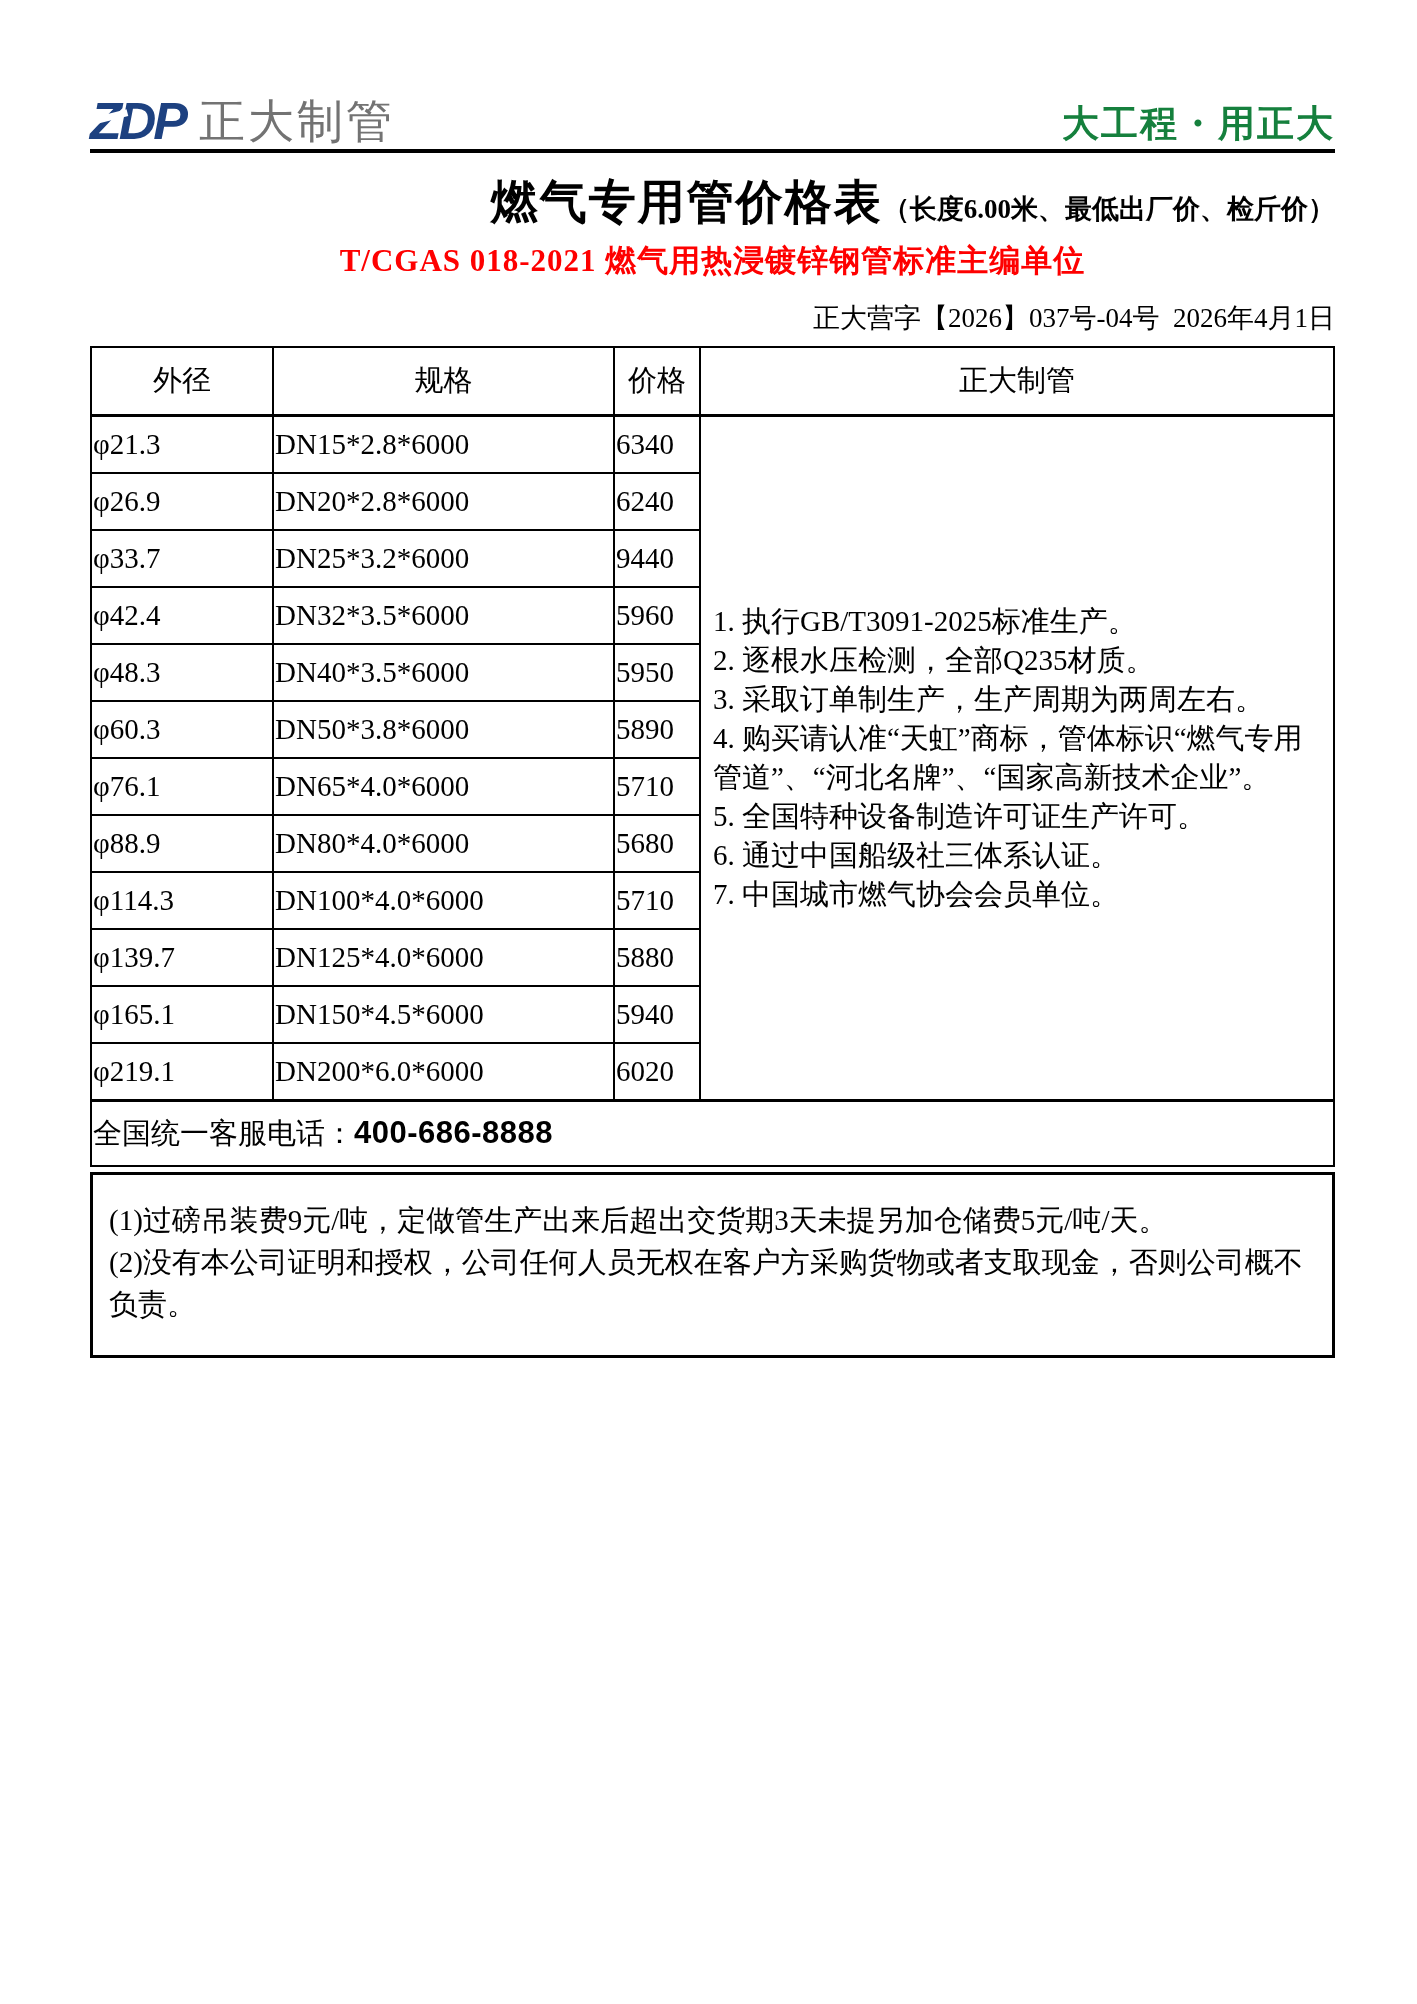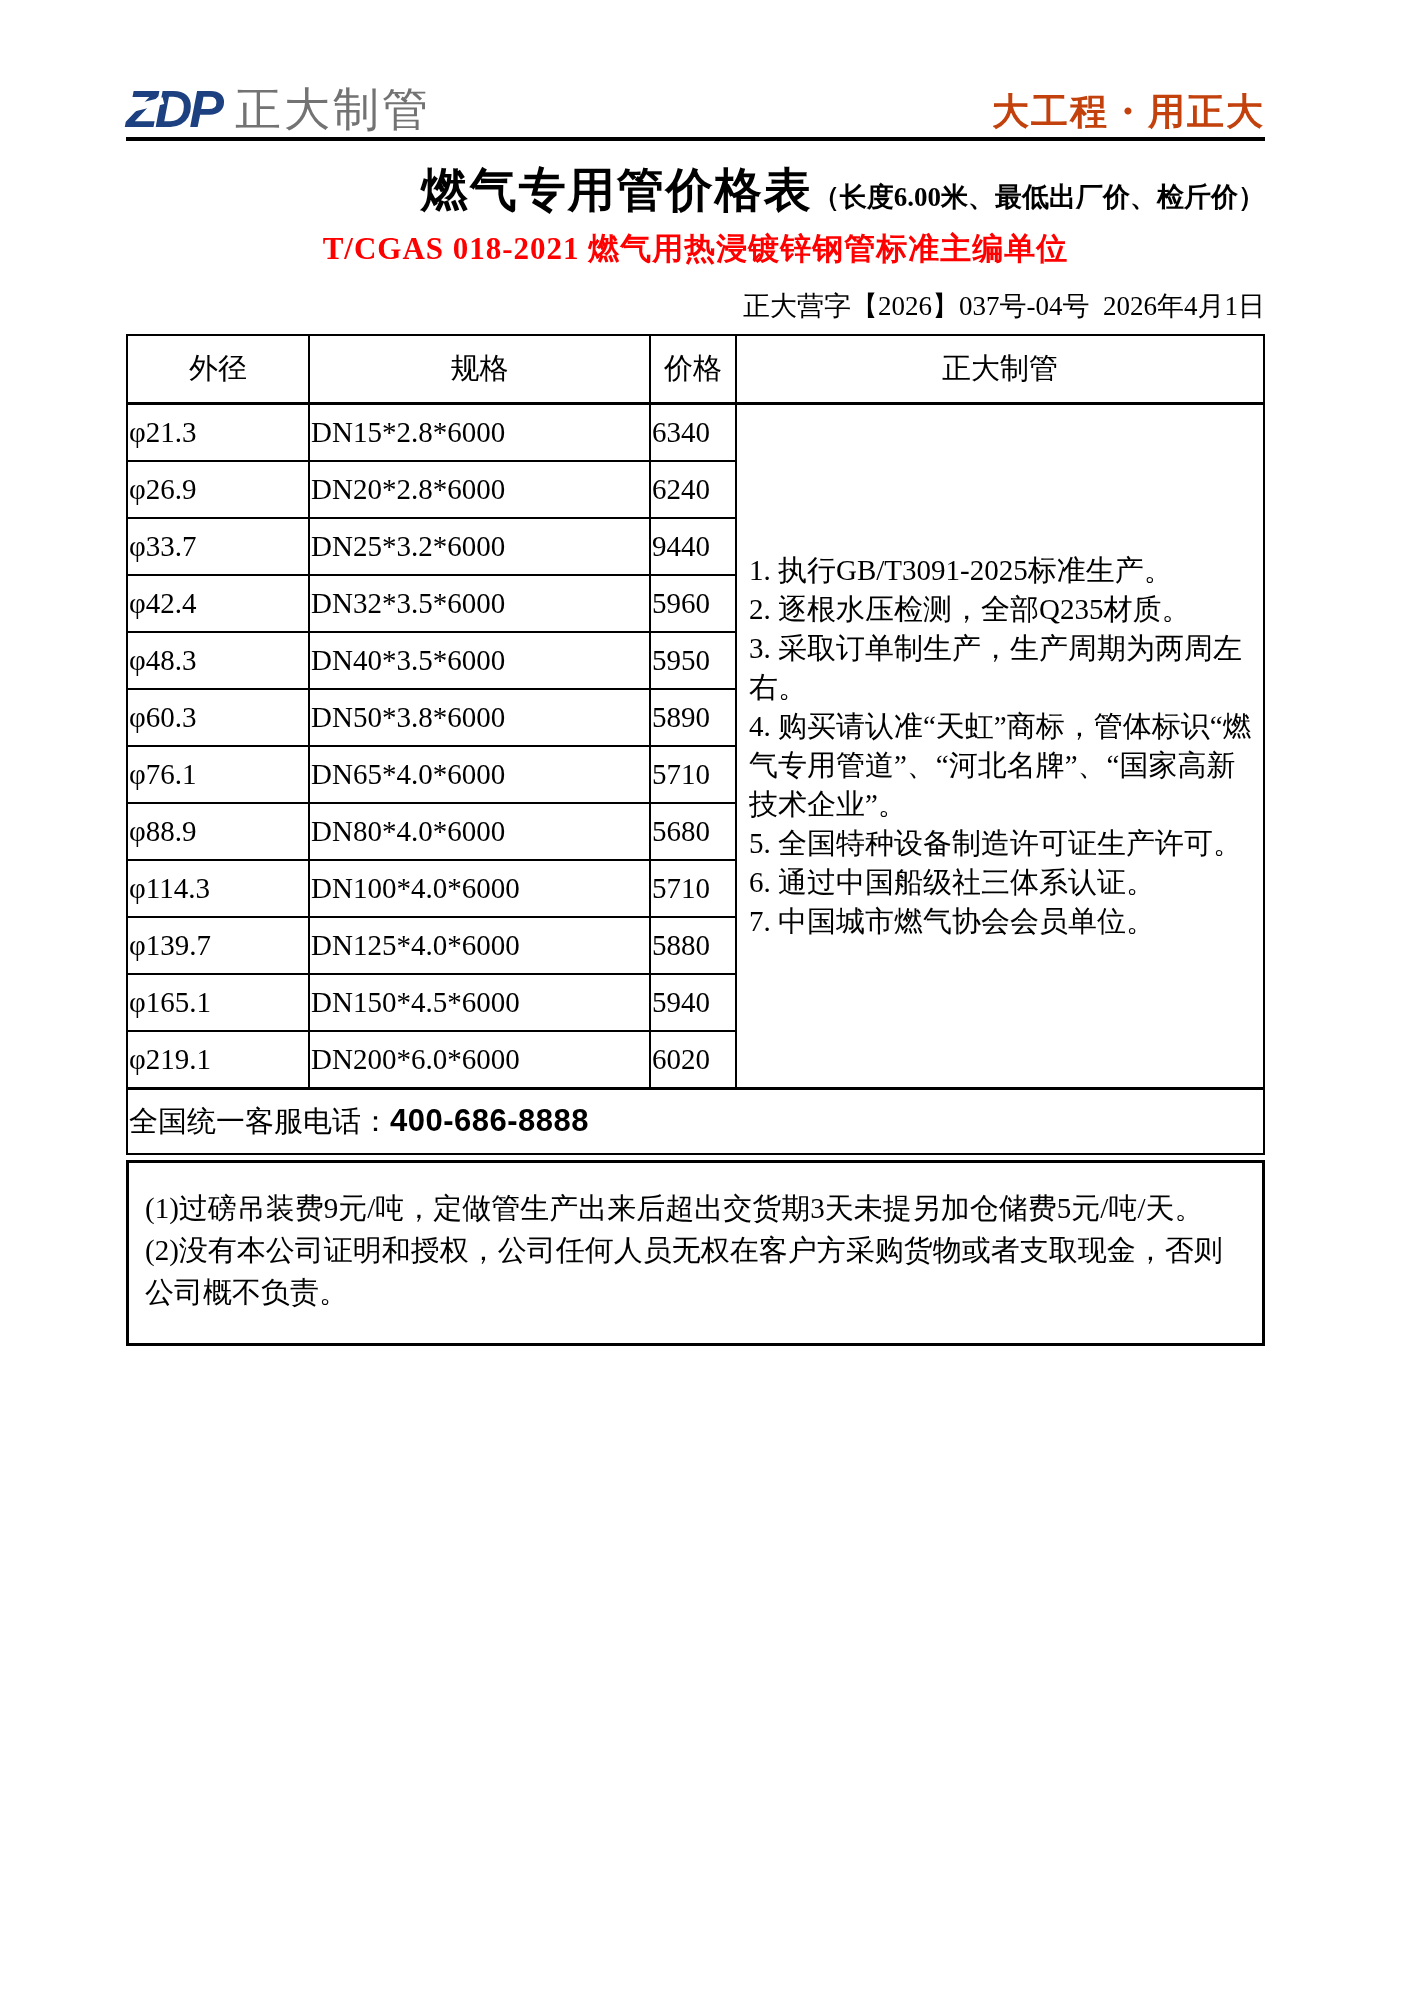--- a/index.html
+++ b/index.html
@@ -5,21 +5,21 @@
   html,body { margin:0; padding:0; background:#e8e8e8; }
   .page {
     position:relative;
     width:1417px; height:2004px;
     margin:0 auto;
     background:#ffffff;
     font-family:"Liberation Serif","DejaVu Serif",serif;
     color:#000;
     overflow:hidden;
   }
-  .content { position:absolute; left:90px; top:0; width:1139px;margin-left:36px; }
+  .content { position:absolute; left:90px; top:12px; width:1245px; }
 
   
   .letterhead {
     display:flex; justify-content:space-between; align-items:flex-end;
     padding-top:86px; padding-bottom:5px;
     border-bottom:4px solid #000;
   }
   .logo { display:flex; align-items:flex-end; }
   .logo-zdp {
     font-family:"Liberation Sans","DejaVu Sans",sans-serif;
@@ -32,21 +32,21 @@
     transform:rotate(-14deg);
   }
   .logo-name {
     font-family:"Liberation Sans","DejaVu Sans",sans-serif;
     font-size:46px; line-height:46px; font-weight:normal;
     color:#737373; margin-left:14px; letter-spacing:3px;
   }
   .slogan {
     font-family:Liberation Serif, serif;
     font-size:37px; line-height:40px; font-weight:bold;
-    color:#c2410c; letter-spacing:2px;
+    color:#15803d; letter-spacing:2px;
   }
 
   
   .title-line { text-align:right; margin-top:18px; white-space:nowrap; }
   .title-main { font-size:47px; font-weight:bold; letter-spacing:2px; }
   .title-paren { font-size:27px; font-weight:bold; }
   .red-line {
     text-align:center; margin-top:6px;
     font-size:31px; font-weight:bold; color:#fe0000; letter-spacing:1px;
   }

